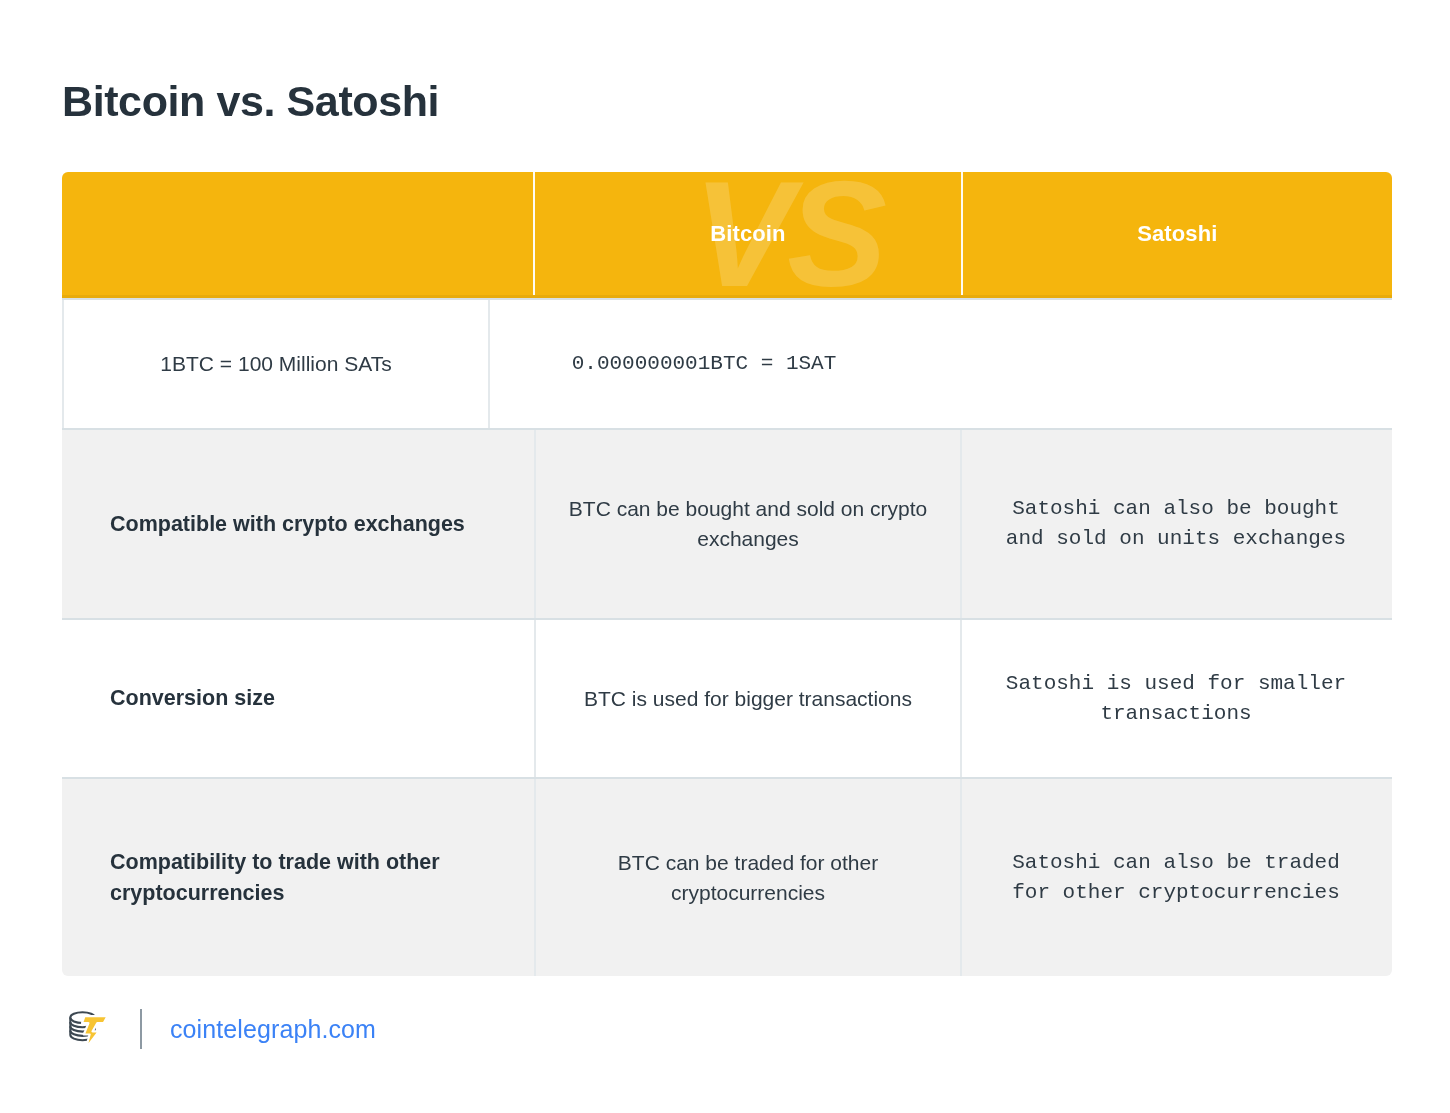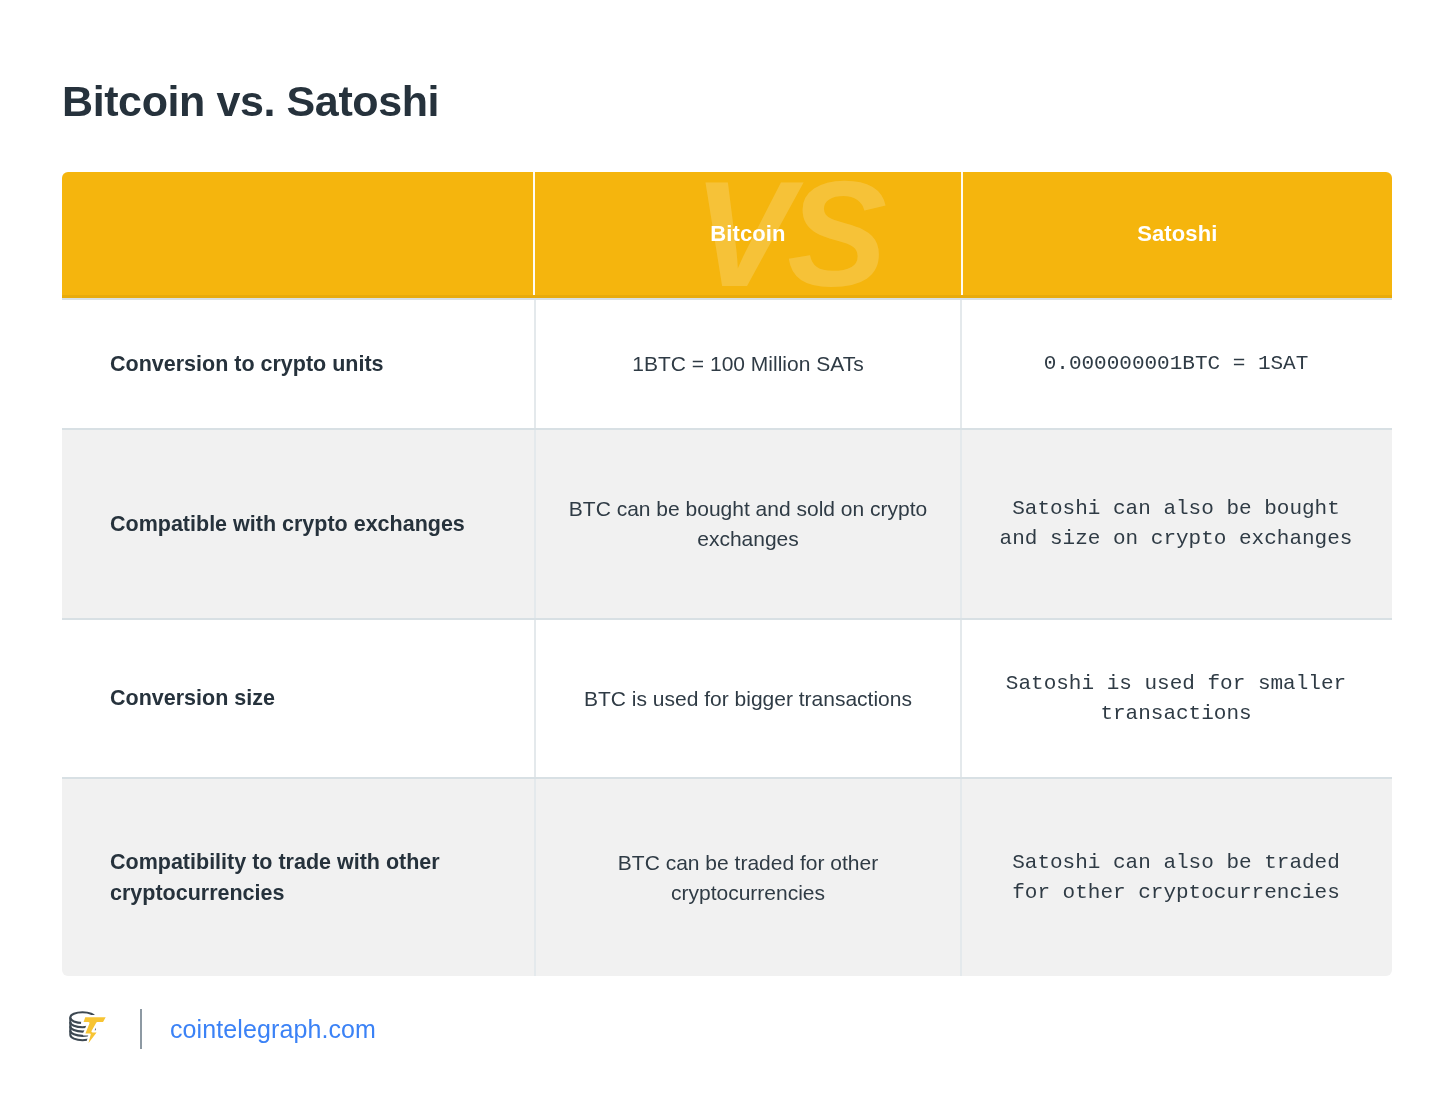--- a/index.html
+++ b/index.html
@@ -173,29 +173,28 @@
   <div class="table">
 
     <div class="thead">
       <div class="vs-watermark">VS</div>
       <div class="th col-label"></div>
       <div class="th col-a">Bitcoin</div>
       <div class="th col-b">Satoshi</div>
     </div>
 
     <div class="trow h1">
-      <div class="td label">Conversion to crypto units</div>
       <div class="td val-a">1BTC = 100 Million SATs</div>
       <div class="td val-b">0.000000001BTC = 1SAT</div>
     </div>
 
     <div class="trow h2 alt">
       <div class="td label">Compatible with crypto exchanges</div>
       <div class="td val-a">BTC can be bought and sold on crypto exchanges</div>
-      <div class="td val-b">Satoshi can also be bought and size on crypto exchanges</div>
+      <div class="td val-b">Satoshi can also be bought and sold on units exchanges</div>
     </div>
 
     <div class="trow h3">
       <div class="td label">Conversion size</div>
       <div class="td val-a">BTC is used for bigger transactions</div>
       <div class="td val-b">Satoshi is used for smaller transactions</div>
     </div>
 
     <div class="trow h4 alt">
       <div class="td label">Compatibility to trade with other cryptocurrencies</div>

